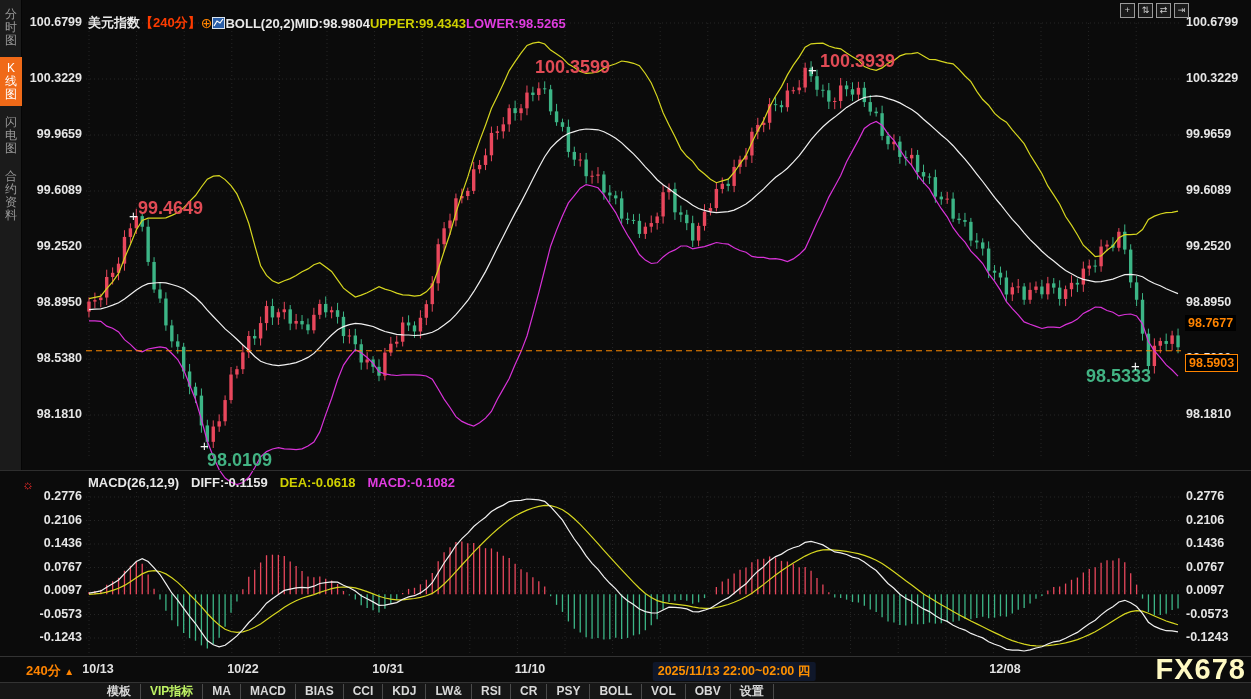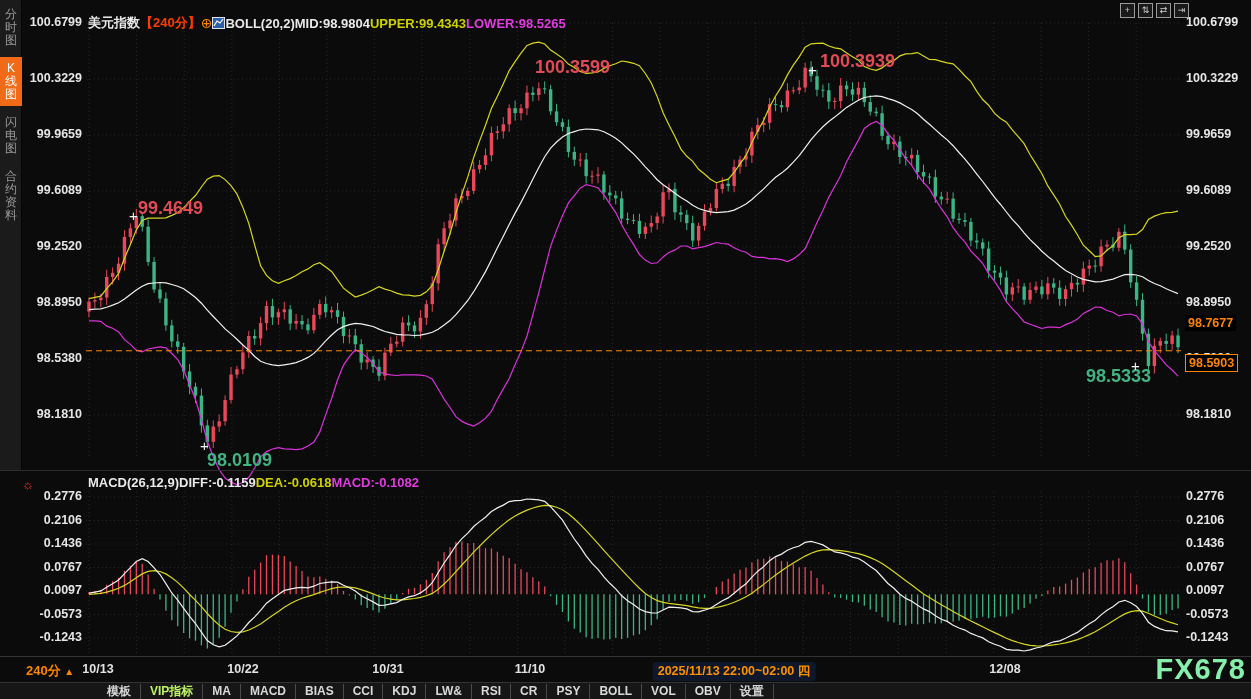--- a/index.html
+++ b/index.html
@@ -25,36 +25,36 @@
   .icon-box{width:13px;height:13px;border:1px solid #9a9a9a;background:#1a1a1a;color:#d0d0d0;
             font-size:9px;line-height:12px;text-align:center;cursor:pointer;}
   
   .tick{position:absolute;font-size:12.5px;font-weight:bold;color:#e6e6e6;z-index:2;white-space:nowrap;}
   .price-tag{position:absolute;left:1185px;font-size:12.5px;font-weight:bold;color:#ff8400;
              background:#000;padding:0 3px;line-height:16px;z-index:3;}
   .price-tag.boxed{border:1px solid #ff8400;}
   .ann{position:absolute;font-size:18px;font-weight:bold;z-index:2;white-space:nowrap;}
   .cross{position:absolute;color:#f2f2f2;font-size:15px;line-height:11px;font-weight:normal;z-index:2;}
   
-  .macd-hdr{position:absolute;left:88px;top:475px;display:flex;font-size:13px;
+  .macd-hdr{position:absolute;left:88px;top:475px;display:flex;gap:12px;font-size:13px;
             font-weight:bold;color:#e9e9e9;z-index:3;white-space:nowrap;}
   .macd-hdr .dea{color:#cfd000;}
   .macd-hdr .macd{color:#e03ce0;}
   .macd-gear{position:absolute;left:22px;top:477px;color:#ff2d2d;font-size:13px;z-index:3;cursor:pointer;}
   
   .hline{position:absolute;left:0;width:1251px;height:1px;background:#333;z-index:2;}
   
   .period-label{position:absolute;left:26px;top:662px;color:#ff8400;font-weight:bold;
                 font-size:13px;z-index:3;cursor:pointer;white-space:nowrap;}
   .period-label .arr{font-size:10px;}
   .date{position:absolute;top:662px;transform:translateX(-50%);font-size:12.5px;font-weight:bold;
         color:#e2e2e2;white-space:nowrap;z-index:3;cursor:pointer;}
   .date.hl{color:#ff9100;background:#0f172a;padding:1px 5px;border-radius:2px;}
   .watermark{position:absolute;right:5px;top:653px;font-size:29px;font-weight:bold;
-             color:#86efac;letter-spacing:1px;z-index:3;}
+             color:#fef9c3;letter-spacing:1px;z-index:3;}
   
   .toolbar{position:absolute;left:0;top:683px;width:1251px;height:16px;background:#161616;
            display:flex;align-items:center;padding-left:54px;box-sizing:border-box;z-index:4;}
   .tb-item{font-size:12px;font-weight:bold;color:#d8d8d8;padding:0 9px;line-height:15px;
            border-right:1px solid #4a4a4a;cursor:pointer;white-space:nowrap;}
   .tb-item:first-child{border-left:1px solid #4a4a4a;}
   .tb-item.selected{background:#f06a00;color:#fff;margin-top:44px;}
   .tb-item.accent{color:#bef264;}
 </style>
 </head>

